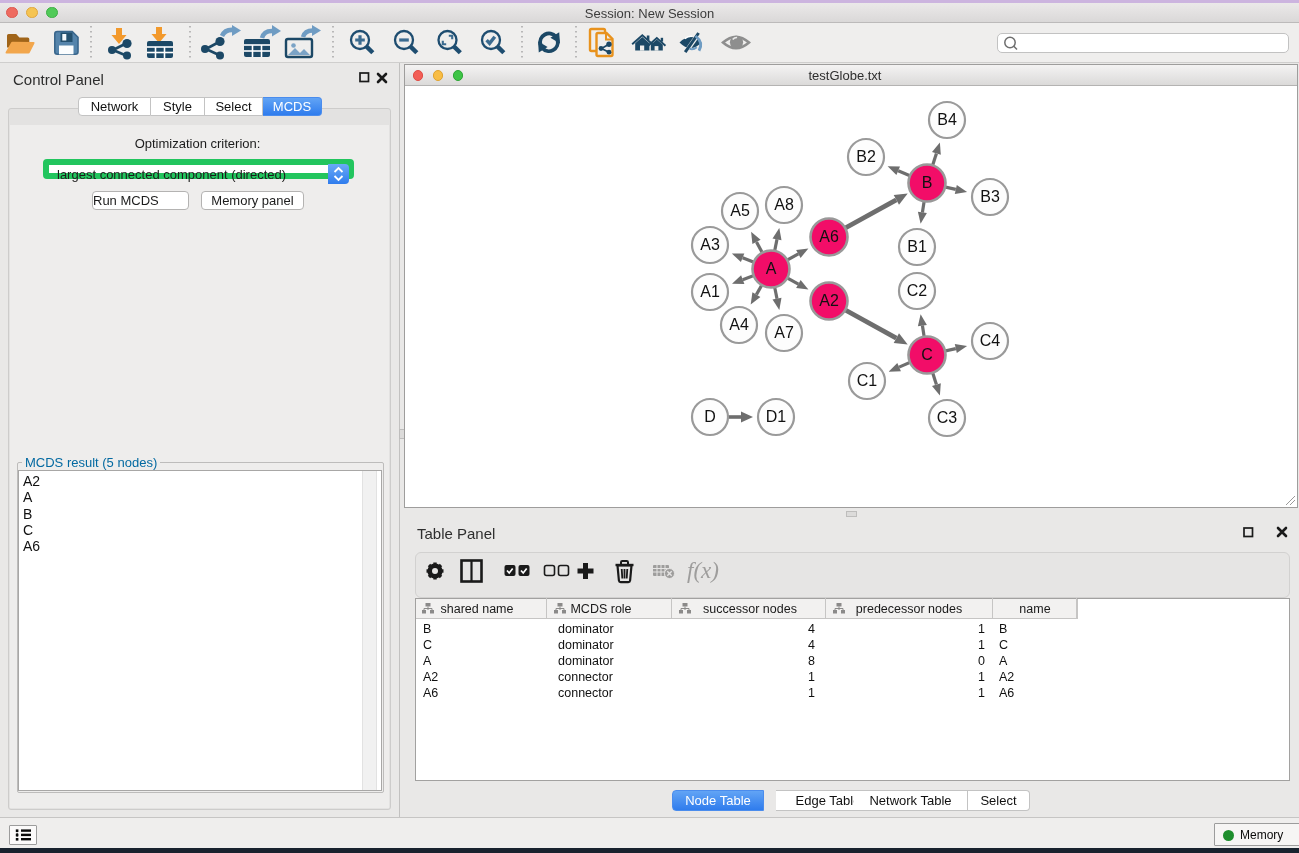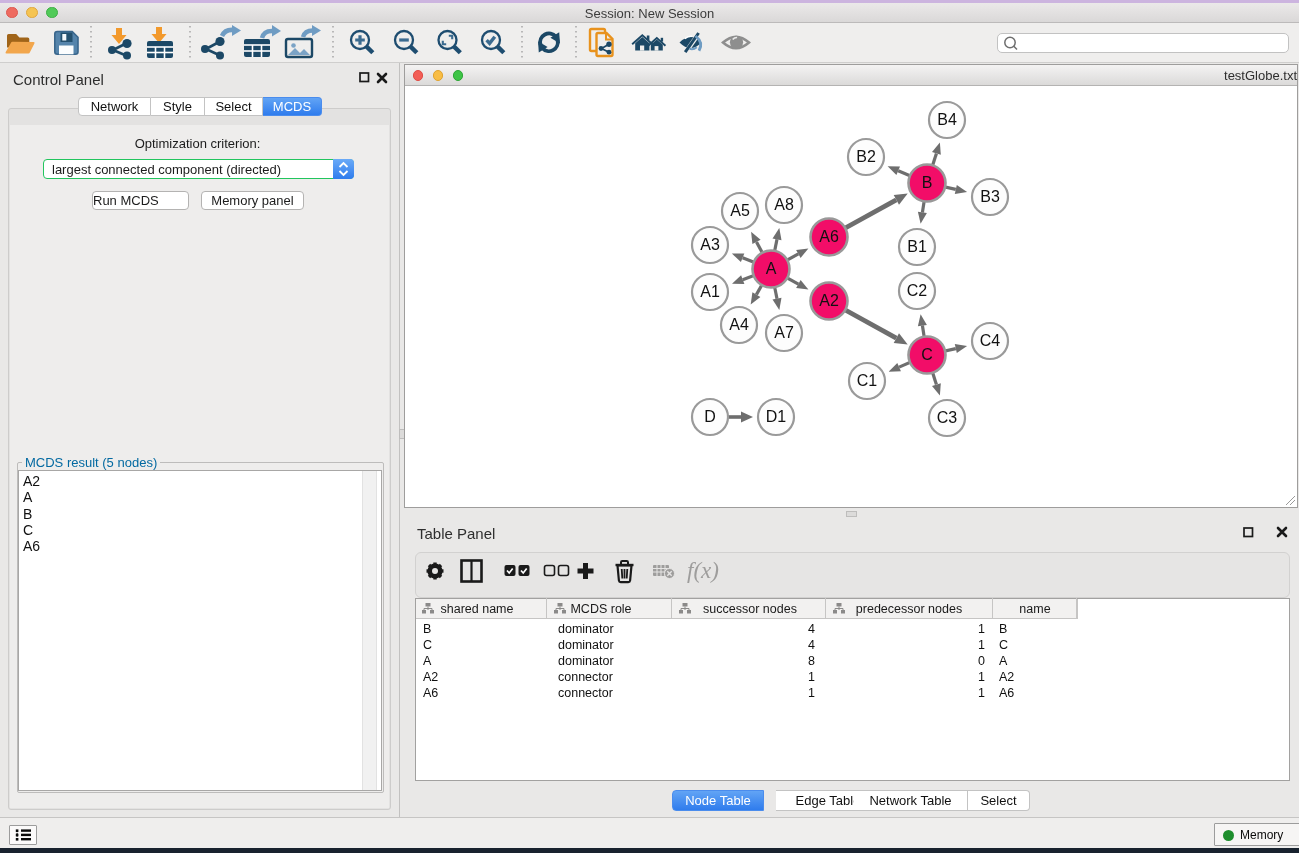--- a/index.html
+++ b/index.html
@@ -184,21 +184,21 @@
  <div class="abs" style="left:10px;top:62px;width:379px;height:683px;background:#eeedec"></div>
 
  <div class="abs" style="left:0;top:73px;width:395px;text-align:center;font-size:13px;color:#1c1c1c">Optimization criterion:</div>
 
  <div class="abs" style="left:78px;top:34px;width:244px;height:19px">
   <div class="tabbtn" style="left:0;width:73px;border-left:1px solid #c3c3c3;border-radius:4px 0 0 4px">Network</div>
   <div class="tabbtn" style="left:73px;width:54px">Style</div>
   <div class="tabbtn" style="left:127px;width:58px">Select</div>
   <div class="tabbtn tabsel" style="left:185px;width:59px;border-radius:0 4px 4px 0">MCDS</div>
  </div>
- <div class="abs" style="left:43px;top:96px;width:311px;height:20px;background:#fff;border:1px solid #22c55e;border-radius:4px">
+ <div class="abs" style="left:43px;top:96px;width:311px;height:20px;background:#fff;border:6px solid #22c55e;border-radius:4px">
    <div class="abs" style="left:8px;top:2px;font-size:13px;color:#1c1c1c">largest connected component (directed)</div>
    <div class="abs" style="right:-1px;top:-1px;width:21px;height:20px;background:linear-gradient(#6aaaf7,#2f7ced);border-radius:0 4px 4px 0">
      <svg width="21" height="20">
           <path d="M6.5 8 L10.5 4 L14.5 8" fill="none" stroke="#fff" stroke-width="1.8"></path>
           <path d="M6.5 12 L10.5 16 L14.5 12" fill="none" stroke="#fff" stroke-width="1.8"></path>
         </svg>
    </div>
  </div>
  <div class="abs" style="left:92px;top:128px;width:97px;height:19px;background:#fff;border:1px solid #b4b3b2;border-radius:4px;text-align:left;font-size:13px;color:#1c1c1c;line-height:17px">Run MCDS</div>
  <div class="abs" style="left:201px;top:128px;width:103px;height:19px;background:#fff;border:1px solid #b4b3b2;border-radius:4px;text-align:center;font-size:13px;color:#1c1c1c;line-height:17px">Memory panel</div>
@@ -214,21 +214,21 @@
 <div class="abs" style="left:400px;top:63px;width:899px;height:754px;background:#e9e8e7"></div>
 
 <div class="abs" style="left:846px;top:511px;width:11px;height:6px;background:#dcdbda;border:1px solid #bebdbc"></div>
 <div class="abs" style="left:399px;top:429px;width:7px;height:10px;background:#dcdbda;border:1px solid #bebdbc"></div>
 
 <div class="abs" style="left:404px;top:64px;width:894px;height:444px;background:#fff;border:1px solid #9e9d9c">
  <div class="abs" style="left:0;top:0;width:892px;height:21px;background:linear-gradient(#f4f3f3,#dbdad9);border-bottom:1px solid #b4b3b2">
   <span class="abs" style="left:7.5px;top:5px;width:10.5px;height:10.5px;border-radius:50%;background:#f25e56;border:1px solid #e04b44"></span>
   <span class="abs" style="left:27.5px;top:5px;width:10.5px;height:10.5px;border-radius:50%;background:#f8bd45;border:1px solid #e0a32e"></span>
   <span class="abs" style="left:47.5px;top:5px;width:10.5px;height:10.5px;border-radius:50%;background:#3ec446;border:1px solid #2da636"></span>
-  <div class="abs" style="left:0;right:0;top:3px;text-align:right;font-size:13px;color:#2e2e2e">testGlobe.txt</div>
+  <div class="abs" style="left:0;right:12px;top:3px;text-align:center;font-size:13px;color:#2e2e2e">testGlobe.txt</div>
  </div>
  <svg class="abs" width="12" height="12" style="right:1px;bottom:1px">
       <g stroke="#9a9a9a" stroke-width="1">
         <line x1="2" y1="11" x2="11" y2="2"></line>
         <line x1="6" y1="11" x2="11" y2="6"></line>
       </g>
     </svg>
 </div>
 <svg width="891" height="421" style="position:absolute;left:405px;top:85px" font-family="Liberation Sans, sans-serif">
     <line x1="366.0" y1="184.0" x2="351.5" y2="156.9" stroke="#6e6e6e" stroke-width="3.2"></line>

